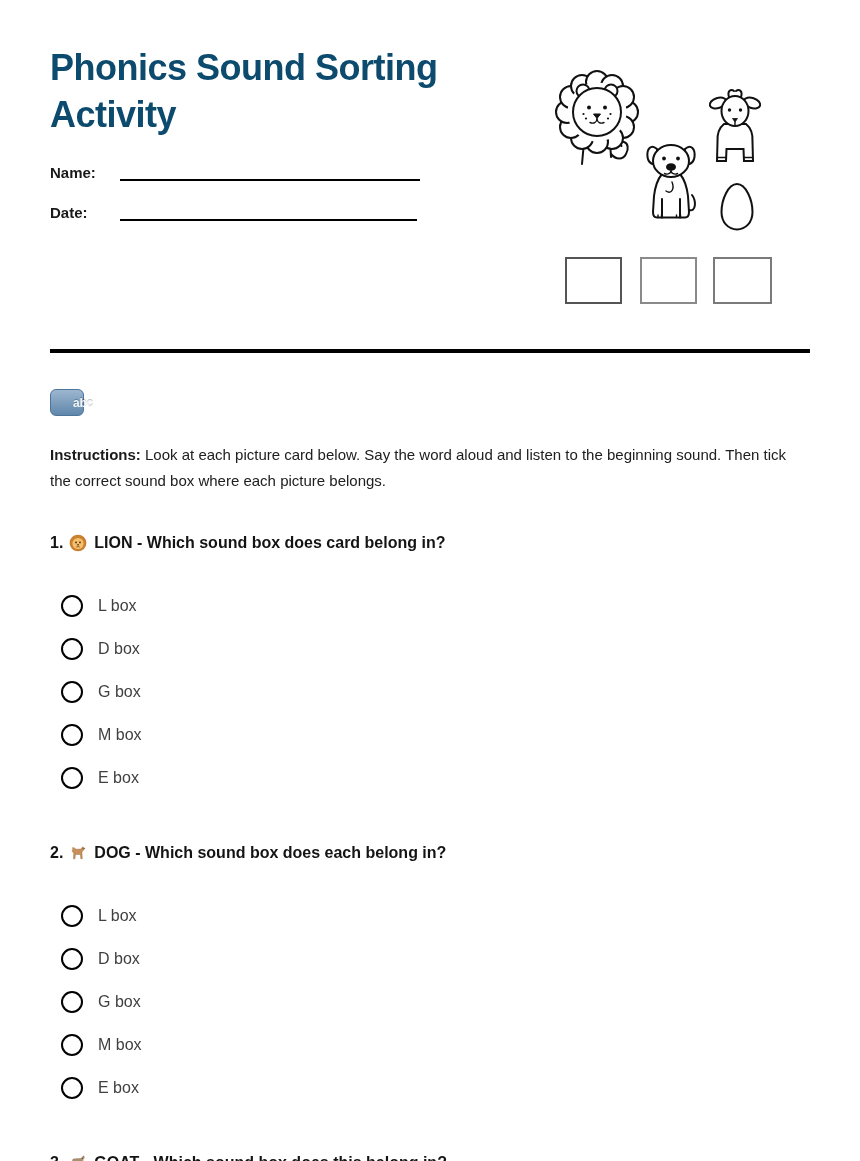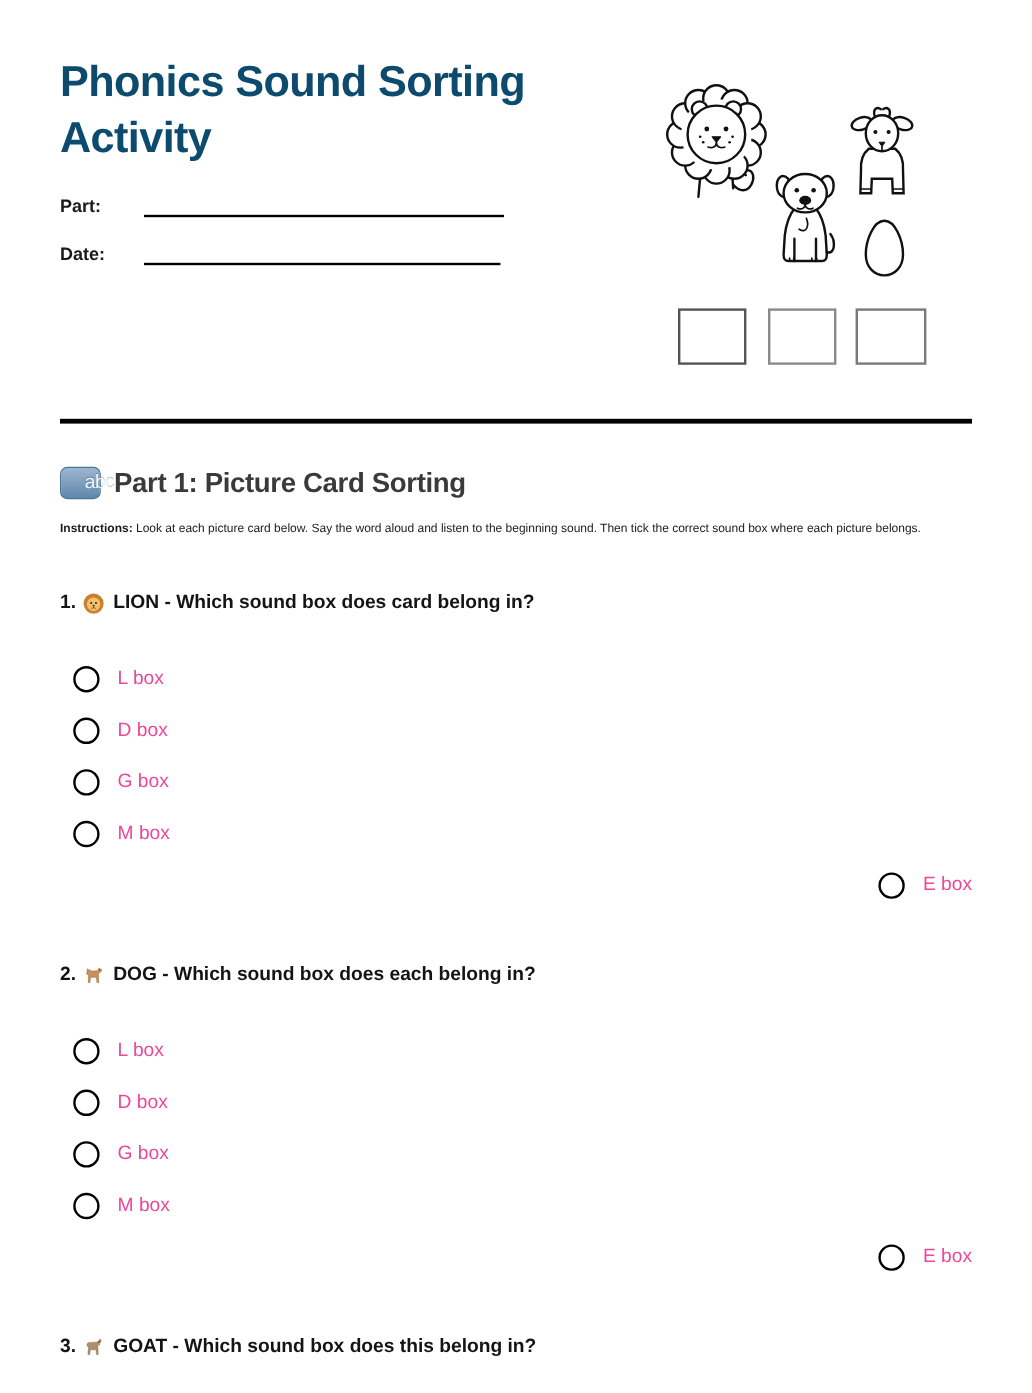--- a/index.html
+++ b/index.html
@@ -35,63 +35,63 @@
   .section-heading {
     margin-top: 36px;
     font-size: 23px; font-weight: bold; color: #3a3a3a; letter-spacing: -0.3px;
     display: flex; align-items: center;
   }
   .abc-icon {
     width: 27px; height: 27px; margin-right: 11px; flex: 0 0 auto;
     border-radius: 6px;
     background: linear-gradient(#9db6d0, #5f87ab);
     border: 1px solid #4d759b;
-    color: #f3f6fa; font-size: 16px; font-weight: normal;
+    color: #f3f6fa; font-size: 12px; font-weight: bold;
     display: inline-flex; align-items: center; justify-content: center;
     text-shadow: 0 -1px 0 rgba(0,0,0,0.25);
     padding-left: 32px;
   }
   .instructions {
-    margin-top: 12px; font-size: 10px; line-height: 26px; color: #202020;
+    margin-top: 26px; font-size: 15px; line-height: 26px; color: #202020;
     max-width: 765px;
   }
   .instructions b { color: #1a1a1a; }
 
   
   .question { margin-top: 38px; }
   .question + .question { margin-top: 51px; }
   .question-title {
     font-size: 16px; font-weight: bold; color: #141414; line-height: 21px;
     display: flex; align-items: center;
   }
   .q-number { margin-right: 6px; }
   .q-emoji { display: inline-flex; width: 18px; height: 18px; margin-right: 7px; flex: 0 0 auto; }
   .options { margin-top: 39px; margin-left: 11px; }
   .option { display: flex; align-items: center; margin-bottom: 16px; height: 27px; }
-  .option:last-child { margin-bottom: 0; justify-content: flex-end; }
+  .option:last-child { margin-bottom: 0; }
   .radio {
     width: 22px; height: 22px; border: 2.5px solid #000; border-radius: 50%;
     background: #fff; flex: 0 0 auto;
   }
-  .option-label { margin-left: 15px; font-size: 16px; color: #ec4899; }
+  .option-label { margin-left: 15px; font-size: 16px; color: #404040; }
 
   svg .ln { fill: none; stroke: #111; stroke-width: 2; stroke-linecap: round; }
   svg .fw { fill: #fff; stroke: #111; stroke-width: 2; }
   svg .thin { fill: none; stroke: #111; stroke-width: 1.4; stroke-linecap: round; }
 </style>
 </head>
 <body>
 
 <div class="page">
 
   <div class="header">
     <h1 class="doc-title">Phonics Sound Sorting Activity</h1>
 
     <div class="field-row">
-      <span class="field-label">Part:</span>
+      <span class="field-label">Name:</span>
       <span class="field-line name-line"></span>
     </div>
     <div class="field-row date">
       <span class="field-label">Date:</span>
       <span class="field-line date-line"></span>
     </div>
 
     <svg class="header-art" viewBox="0 0 260 240">
 
       <g>
@@ -164,21 +164,20 @@
         <rect x="91" y="188" width="55" height="45" fill="#fff" stroke="#8a8a8a" stroke-width="2"></rect>
         <rect x="164" y="188" width="57" height="45" fill="#fff" stroke="#7a7a7a" stroke-width="2"></rect>
       </g>
     </svg>
   </div>
 
   <hr class="divider">
 
   <h2 class="section-heading">
     <span class="abc-icon">abc</span>
-    <span>Part 1: Picture Card Sorting</span>
   </h2>
 
   <p class="instructions"><b>Instructions:</b> <span>Look at each picture card below. Say the word aloud and listen to the beginning sound. Then tick the correct sound box where each picture belongs.</span></p>
 
   <div class="question">
     <div class="question-title">
       <span class="q-number">1.</span>
       <svg class="q-emoji" viewBox="0 0 20 20">
         <circle cx="10" cy="10" r="9.3" fill="#c9802f"></circle>
         <circle cx="10" cy="10.6" r="6.2" fill="#f5c06c"></circle>

